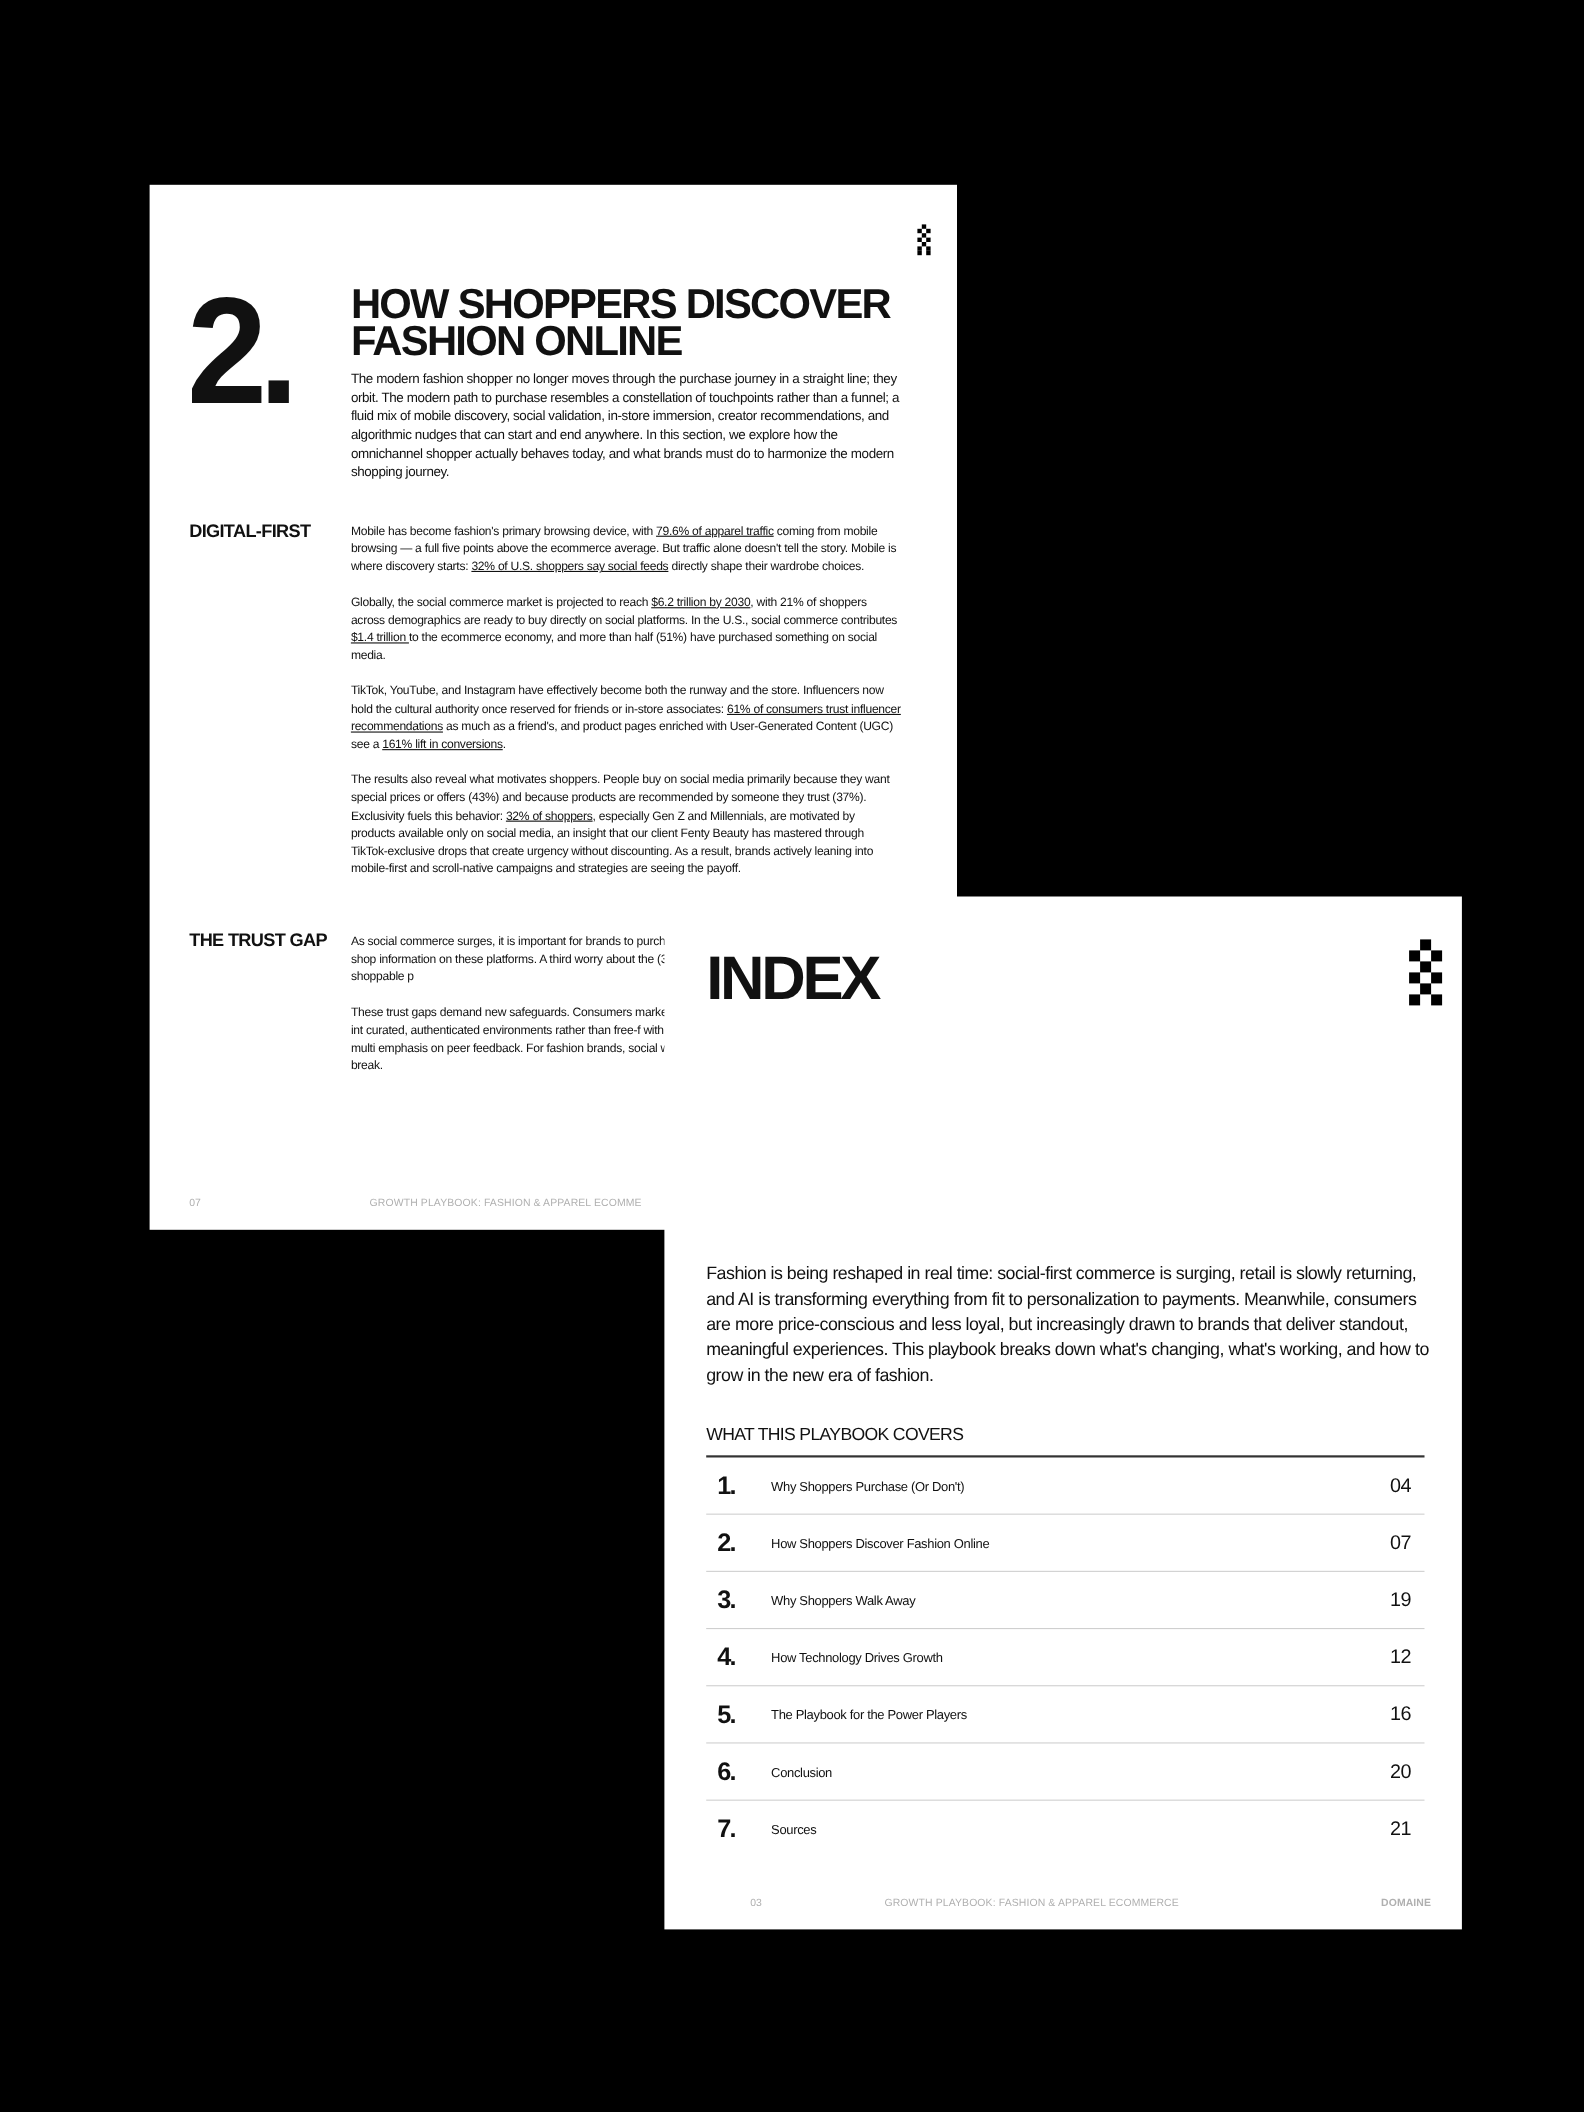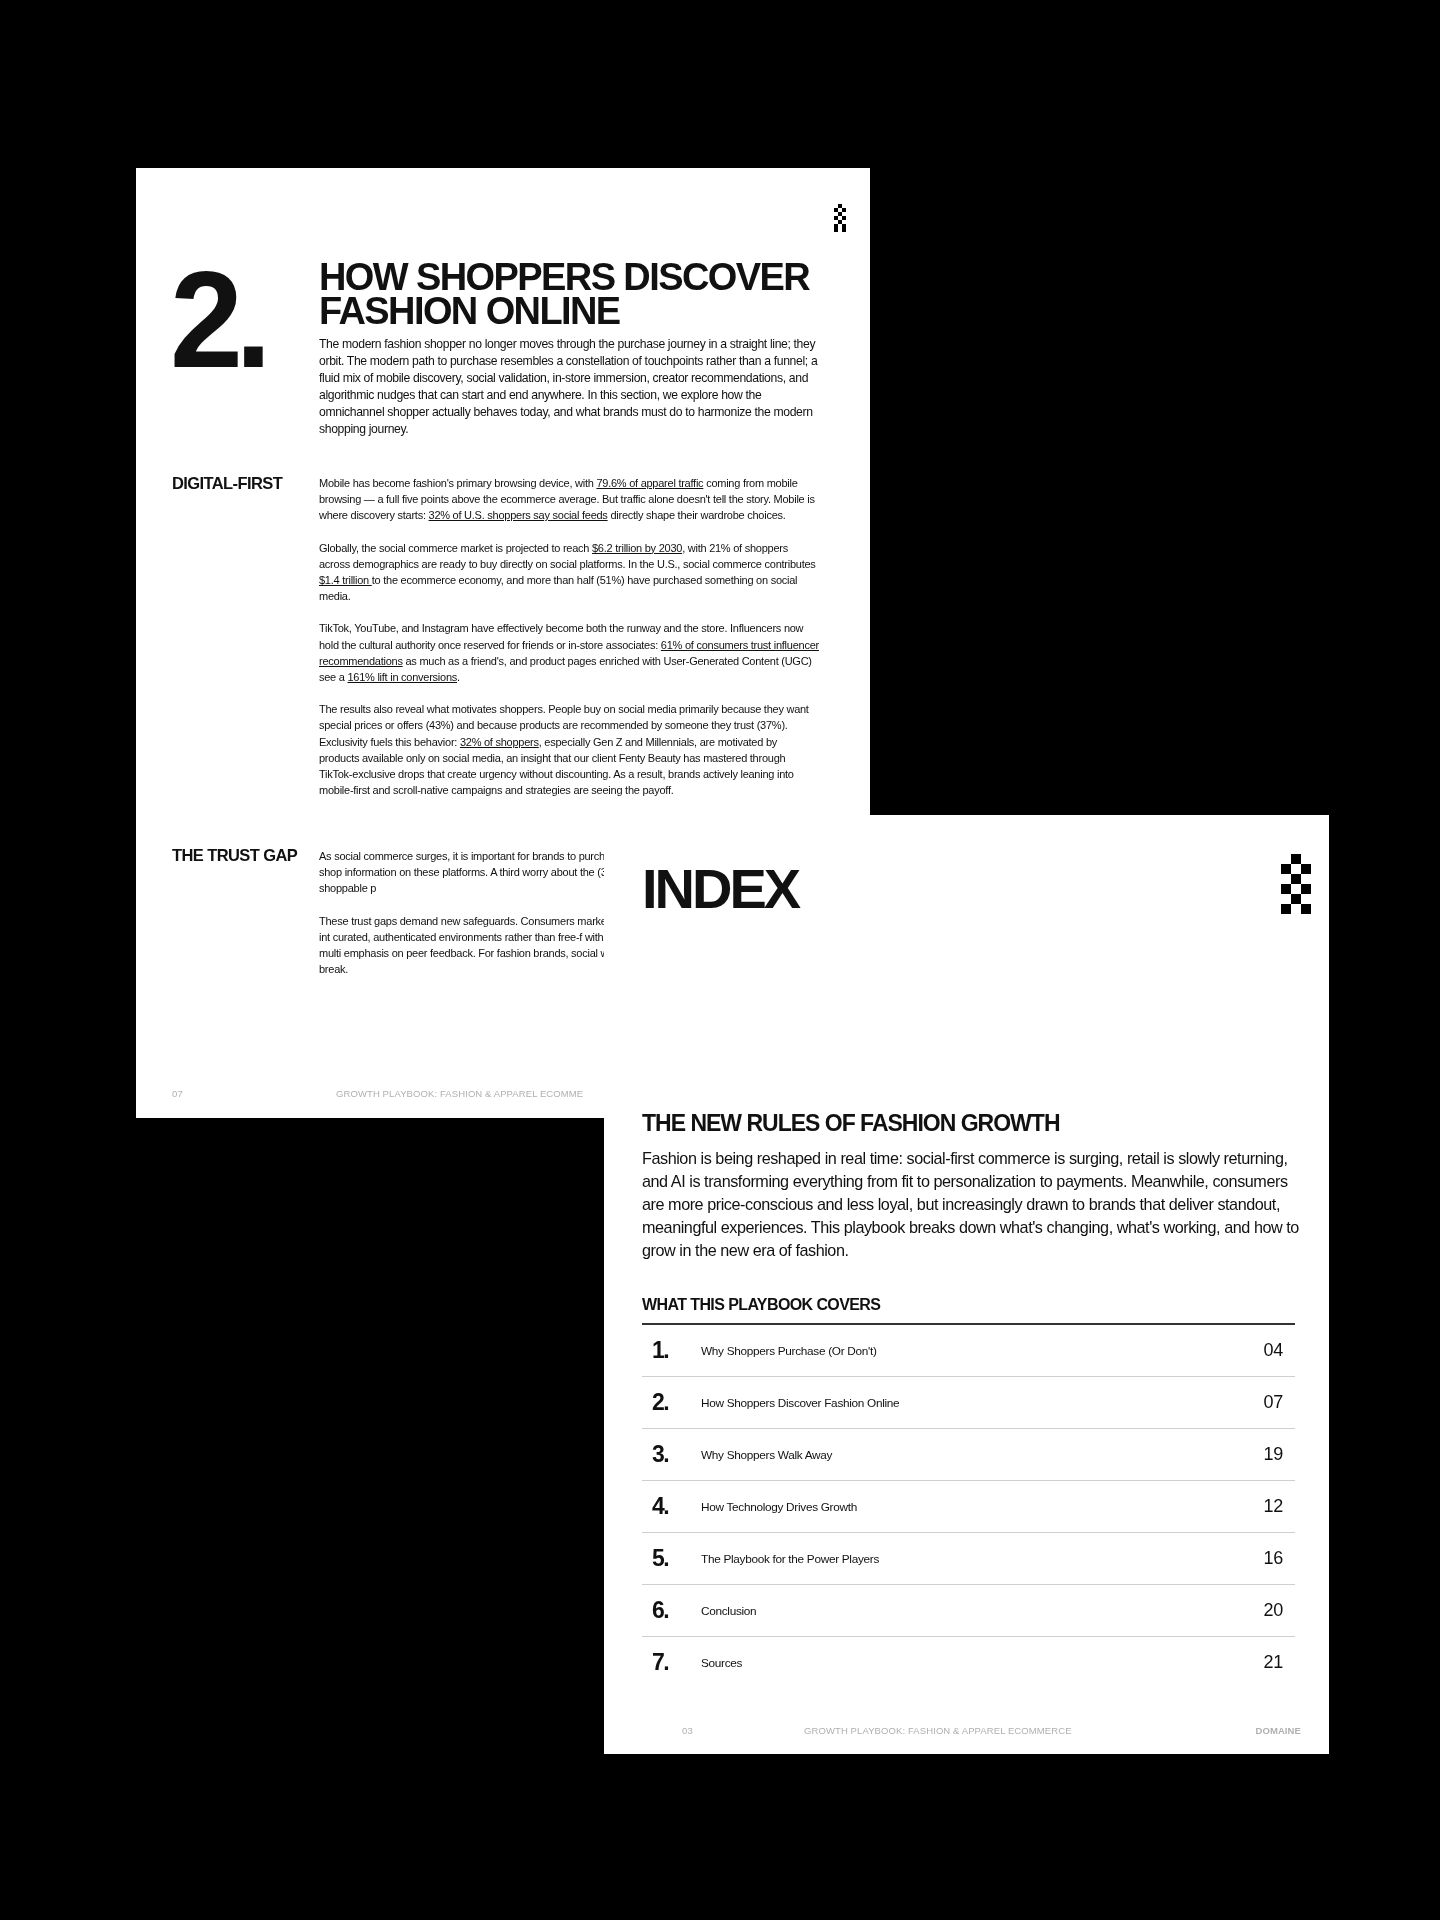--- a/index.html
+++ b/index.html
@@ -62,21 +62,21 @@
   .rules-title {
     position: absolute; left: 38px; top: 295px; margin: 0;
     font-size: 23px; font-weight: bold; letter-spacing: -1px;
   }
   .rules-body {
     position: absolute; left: 38px; top: 332px; width: 660px; margin: 0;
     font-size: 16.2px; line-height: 23px; letter-spacing: -0.45px;
   }
   .covers-title {
     position: absolute; left: 38px; top: 481px; margin: 0;
-    font-size: 16px; font-weight: bold; letter-spacing: -0.6px;
+    font-size: 16px; font-weight: normal; letter-spacing: -0.6px;
   }
   .toc {
     position: absolute; left: 38px; top: 508px; width: 653px;
     border-top: 2px solid #333333; list-style: none; margin: 0; padding: 0;
   }
   .toc li {
     height: 51px; border-bottom: 1px solid #cfcfcf; position: relative;
     display: flex; align-items: center;
   }
   .toc li:last-child { border-bottom: none; }
@@ -158,21 +158,20 @@
       <span class="on"></span>
     <span></span>
       <span class="on"></span>
       <span></span>
     <span class="on"></span>
       <span></span>
       <span class="on"></span>
   </div>
 
   <h1 class="index-title">INDEX</h1>
-  <h2 class="rules-title">THE NEW RULES OF FASHION GROWTH</h2>
   <p class="rules-body">Fashion is being reshaped in real time:  social-first commerce is surging, retail is slowly returning, and AI is transforming everything from fit to personalization to payments. Meanwhile, consumers are more price-conscious and less loyal, but increasingly drawn to brands that deliver standout, meaningful experiences. This playbook breaks down what's changing, what's working, and how to grow in the new era of fashion.</p>
   <h3 class="covers-title">WHAT THIS PLAYBOOK COVERS</h3>
 
   <ul class="toc">
     <li>
         <span class="num">1.</span>
         <span class="label">Why Shoppers Purchase (Or Don't)</span>
         <span class="pg">04</span>
       </li>
     <li>

